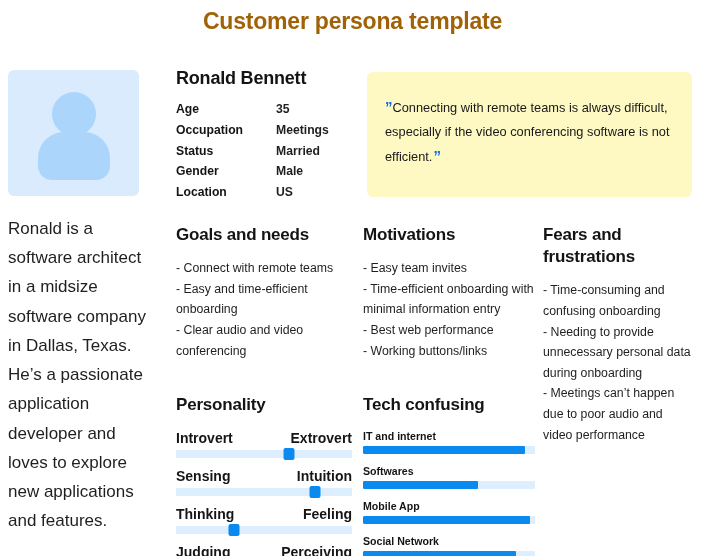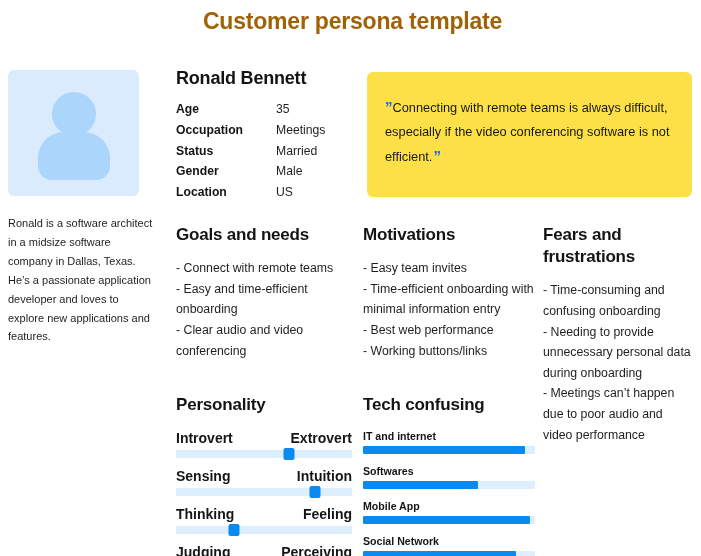--- a/index.html
+++ b/index.html
@@ -64,21 +64,21 @@
     top: 62px;
     transform: translateX(-50%);
     width: 72px;
     height: 48px;
     background: #abd5fa;
     border-radius: 26px 26px 14px 14px;
   }
 
   .bio {
     margin-top: 18px;
-    font-size: 11px;
+    font-size: 17px;
     line-height: 1.72;
     color: #1f1f1f;
   }
 
   
   .persona-name {
     font-size: 18px;
     font-weight: bold;
     color: #141414;
     letter-spacing: -0.2px;
@@ -88,30 +88,30 @@
     border-collapse: collapse;
     width: 100%;
   }
   .attr-table td {
     font-size: 12.2px;
     padding: 0 0 5.5px 0;
     vertical-align: top;
     line-height: 1.25;
   }
   .attr-key { font-weight: bold; width: 100px; color: #141414; }
-  .attr-val { color: #1f1f1f; }
+  .attr-val { color: #1f1f1f; font-weight: bold; }
 
   
   .quote-card {
     position: absolute;
     left: 367px;
     top: 72px;
     width: 325px;
     height: 125px;
-    background: #fde047;
+    background: #fef9c3;
     border-radius: 6px;
     padding: 22px 22px 0 18px;
   }
   .quote-text {
     font-size: 12.8px;
     line-height: 1.78;
     color: #18181a;
   }
   .qmark {
     color: #1168e8;

